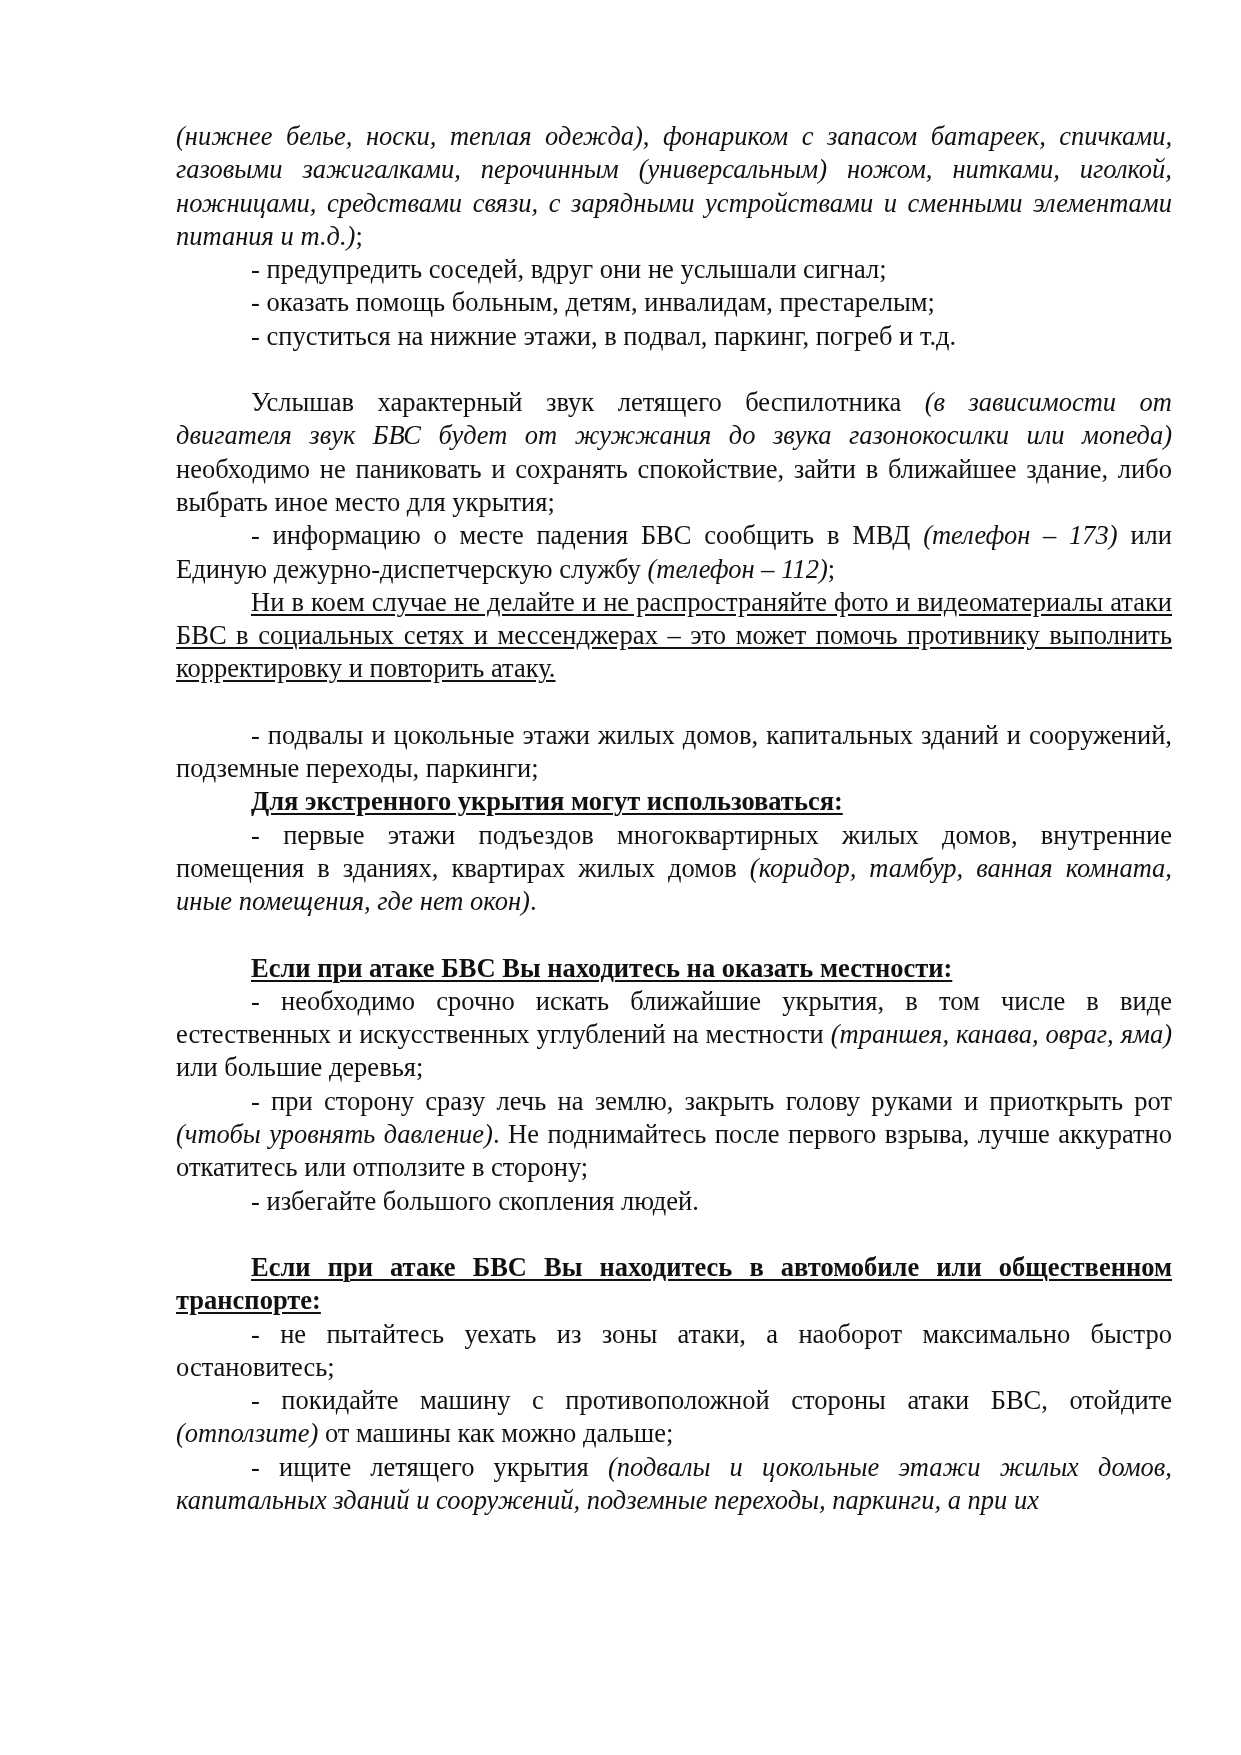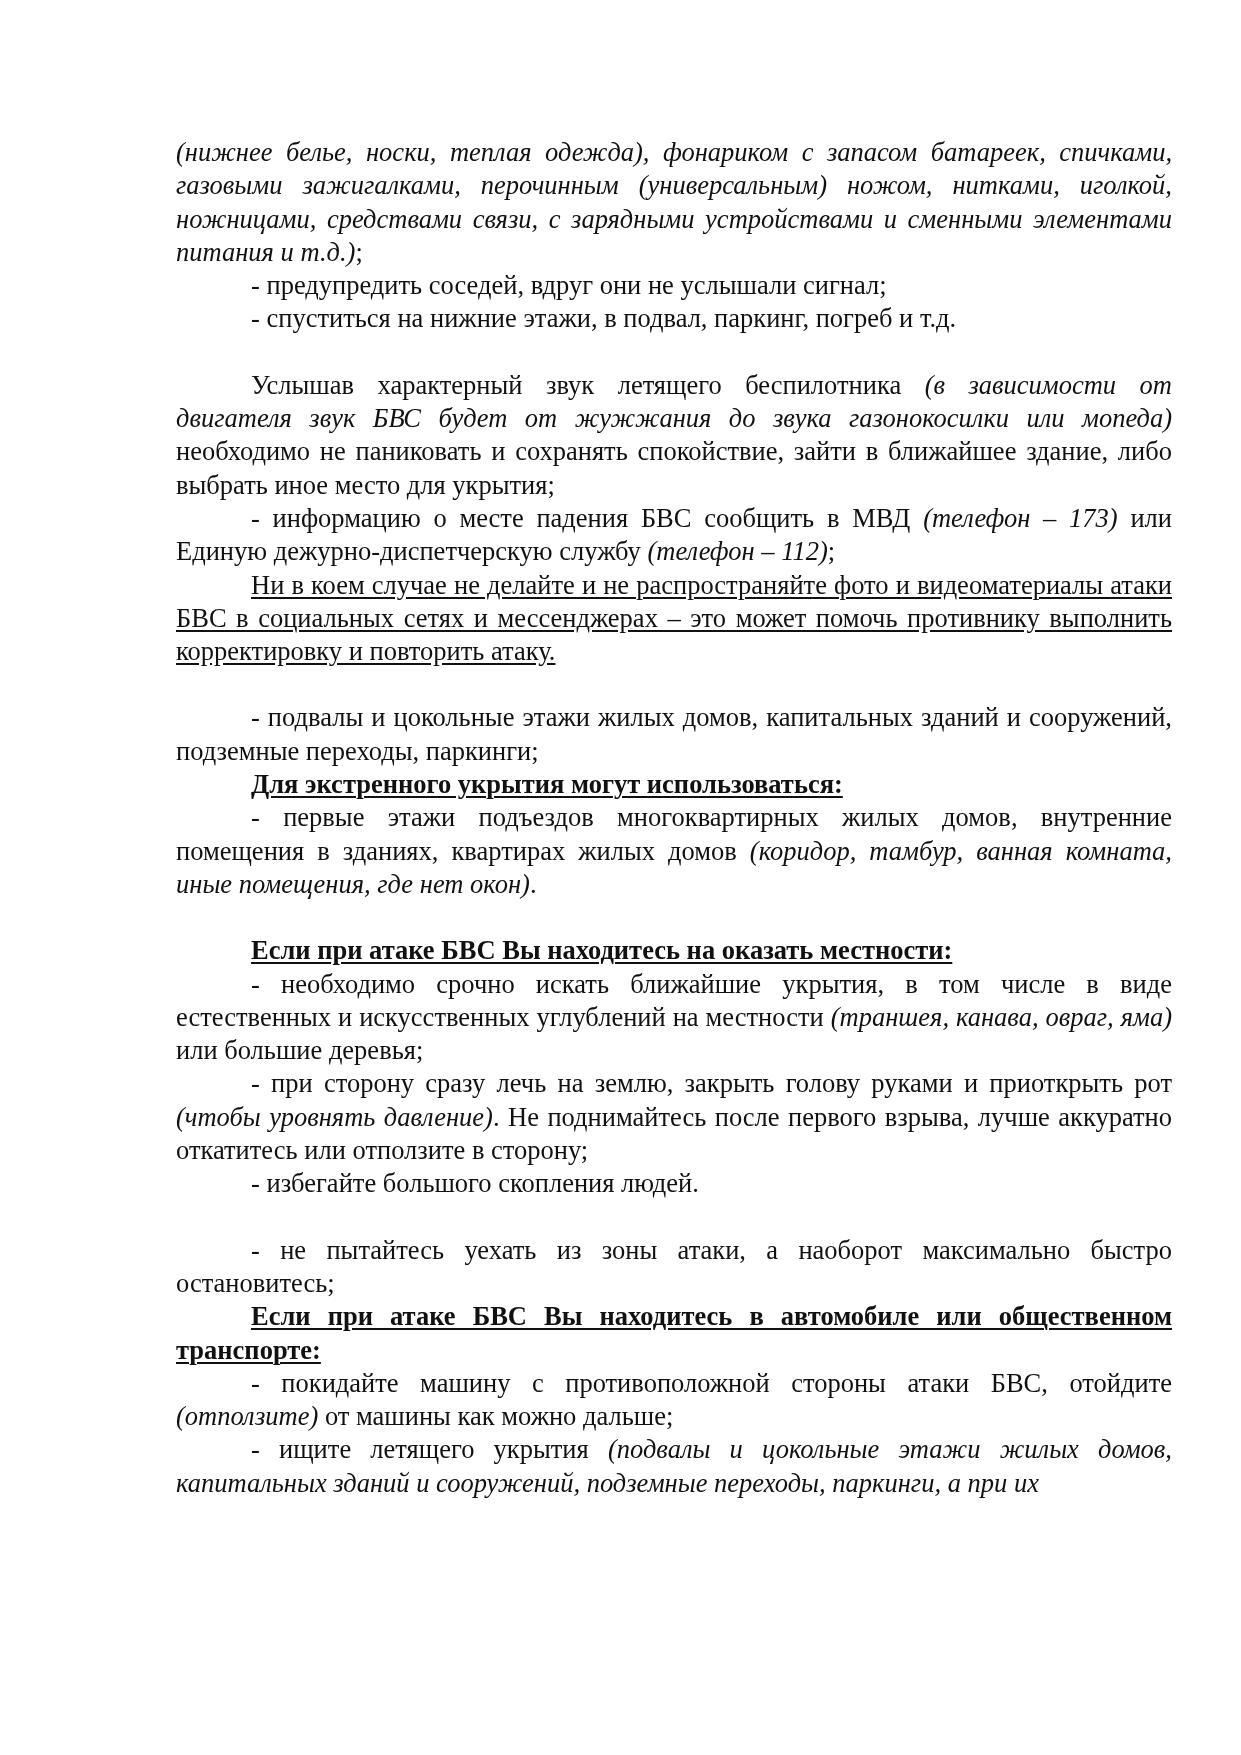--- a/index.html
+++ b/index.html
@@ -1,36 +1,37 @@
 <!DOCTYPE html>
 <html><head>
 <meta charset="utf-8">
 <style>
   html, body { margin:0; padding:0; background:#ffffff; }
   body { width:1241px; height:1755px; position:relative; overflow:hidden; }
   .page {
-    position:absolute; left:176px; top:136px; width:996px;
+    position:absolute; left:176px; top:120px; width:996px;
     font-family: "Liberation Serif", "DejaVu Serif", serif;
     font-size:26.5px; line-height:33.3px; color:#111;
     text-align:justify;
   }
   .p { margin:0; text-indent:0; }
   .ind { text-indent:75px; }
   .gap { height:33px; }
   i { font-style:italic; }
   .h { font-weight:bold; text-decoration:underline; text-decoration-thickness:2px; text-underline-offset:3px; }
   .u { text-decoration:underline; text-underline-offset:3px; }
 </style>
 </head>
 <body>
 
 <div class="page">
 
   <p class="p"><i>(нижнее белье, носки, теплая одежда), фонариком с запасом батареек, спичками, газовыми зажигалками, перочинным (универсальным) ножом, нитками, иголкой, ножницами, средствами связи, с зарядными устройствами и сменными элементами питания и т.д.)</i><span>;</span></p>
   <p class="p ind">- предупредить соседей, вдруг они не услышали сигнал;</p>
+  <p class="p ind">- оказать помощь больным, детям, инвалидам, престарелым;</p>
   <p class="p ind">- спуститься на нижние этажи, в подвал, паркинг, погреб и т.д.</p>
 
   <div class="gap"></div>
 
   <p class="p ind"><span>Услышав характерный звук летящего беспилотника </span><i>(в зависимости от двигателя звук БВС будет от жужжания до звука газонокосилки или мопеда)</i><span> необходимо не паниковать и сохранять спокойствие, зайти в ближайшее здание, либо выбрать иное место для укрытия;</span></p>
   <p class="p ind"><span>- информацию о месте падения БВС сообщить в МВД </span><i>(телефон – 173)</i><span> или Единую дежурно-диспетчерскую службу </span><i>(телефон – 112)</i><span>;</span></p>
   <p class="p ind"><span class="u">Ни в коем случае не делайте и не распространяйте фото и видеоматериалы атаки БВС в социальных сетях и мессенджерах – это может помочь противнику выполнить корректировку и повторить атаку.</span></p>
 
   <div class="gap"></div>
 
@@ -40,18 +41,18 @@
 
   <div class="gap"></div>
 
   <p class="p ind"><span class="h">Если при атаке БВС Вы находитесь на оказать местности:</span></p>
   <p class="p ind"><span>- необходимо срочно искать ближайшие укрытия, в том числе в виде естественных и искусственных углублений на местности </span><i>(траншея, канава, овраг, яма)</i><span> или большие деревья;</span></p>
   <p class="p ind"><span>- при сторону сразу лечь на землю, закрыть голову руками и приоткрыть рот </span><i>(чтобы уровнять давление)</i><span>. Не поднимайтесь после первого взрыва, лучше аккуратно откатитесь или отползите в сторону;</span></p>
   <p class="p ind">- избегайте большого скопления людей.</p>
 
   <div class="gap"></div>
 
+  <p class="p ind"><span class="h">Если при атаке БВС Вы находитесь в автомобиле или общественном транспорте:</span></p>
   <p class="p ind">- не пытайтесь уехать из зоны атаки, а наоборот максимально быстро остановитесь;</p>
-  <p class="p ind"><span class="h">Если при атаке БВС Вы находитесь в автомобиле или общественном транспорте:</span></p>
   <p class="p ind"><span>- покидайте машину с противоположной стороны атаки БВС, отойдите </span><i>(отползите)</i><span> от машины как можно дальше;</span></p>
   <p class="p ind"><span>- ищите летящего укрытия </span><i>(подвалы и цокольные этажи жилых домов, капитальных зданий и сооружений, подземные переходы, паркинги, а при их</i></p>
 
 </div>
 
 </body></html>

